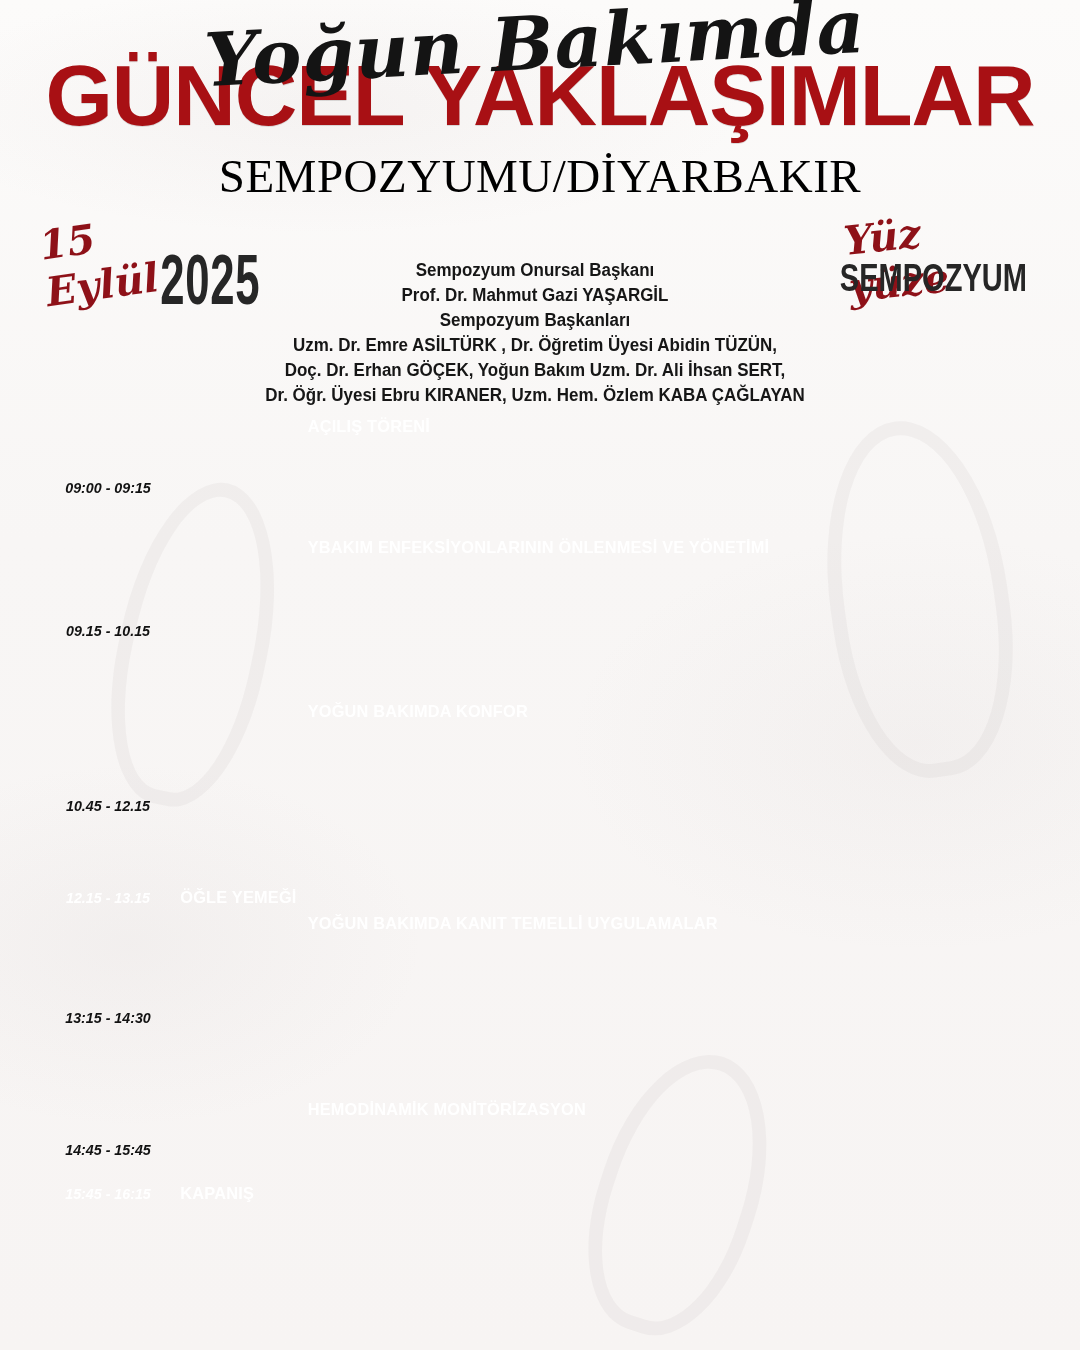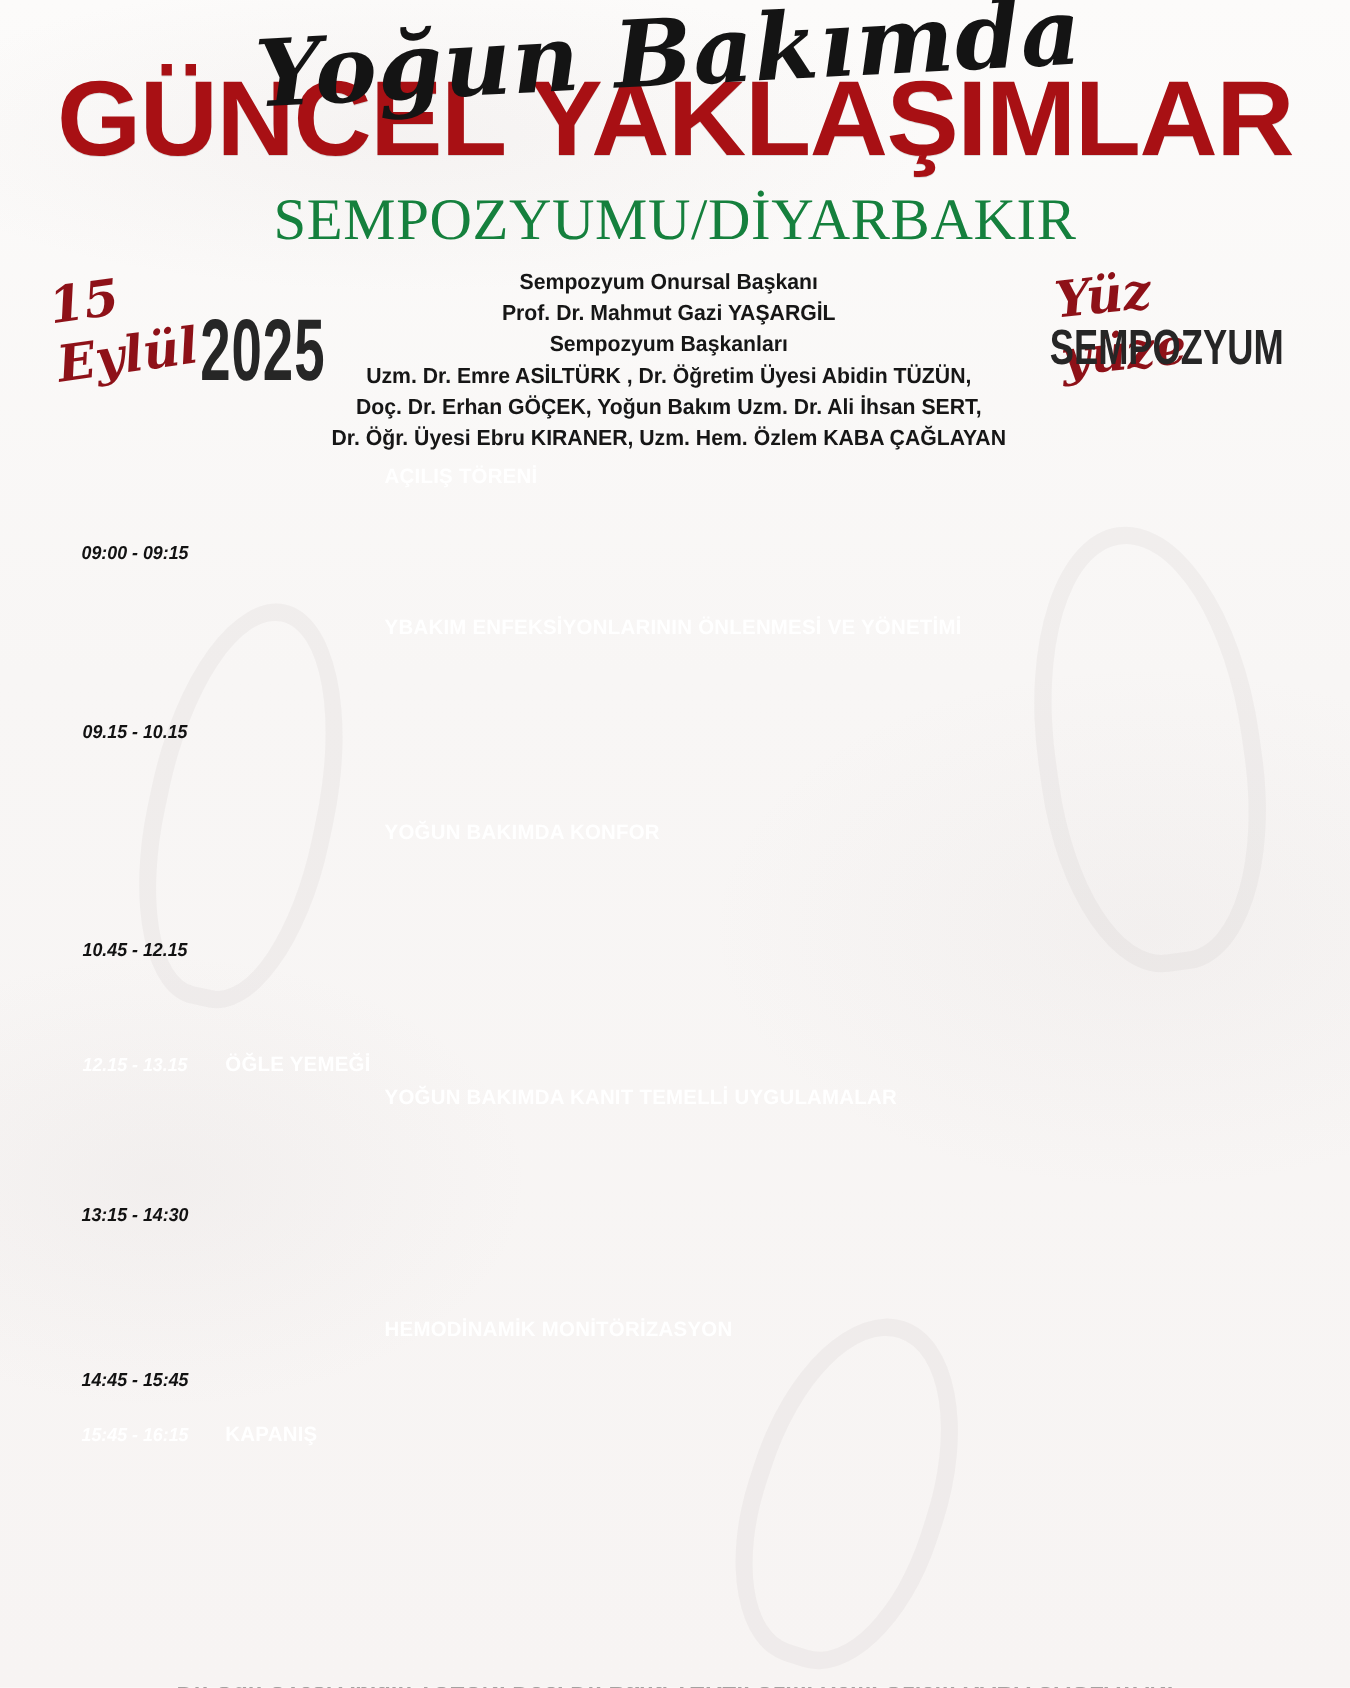--- a/index.html
+++ b/index.html
@@ -48,42 +48,42 @@
     font-weight:700;font-size:76px;color:#a81014;
     letter-spacing:-1px;
     transform:scaleX(1.14) scaleY(1.12);
     transform-origin:center;
     margin-top:-26px;
     position:relative;z-index:2;
     text-shadow:0 1px 0 rgba(0,0,0,.12);
   }
   .sub-title{
     font-family:"Liberation Serif",serif;
-    font-size:47px;color:#15803d;letter-spacing:.5px;
+    font-size:47px;color:#000000;letter-spacing:.5px;
     margin-top:10px;
   }
 
   
   .header-row{
     display:flex;align-items:flex-start;justify-content:space-between;
     padding:6px 34px 0 34px;
   }
   .date-block{width:190px;position:relative;height:100px;flex:none;}
   .date-day{
     font-family:"DejaVu Serif",serif;font-style:italic;font-weight:700;
     font-size:40px;color:#8e1118;transform:rotate(-8deg);
     position:absolute;left:8px;top:0;letter-spacing:0px;
   }
   .date-year{
     font-family:"Liberation Sans",sans-serif;font-weight:700;
     font-size:56px;color:#262626;
     transform:scaleX(.78) scaleY(1.25);
     position:absolute;left:112px;top:38px;letter-spacing:1px;
   }
-  .organizers{flex:1;text-align:center;line-height:1.42;padding-top:4px;}
+  .organizers{flex:1;text-align:center;line-height:1.42;padding-top:4px;margin-top:45px;}
   .organizers div{
     font-weight:700;font-size:17.5px;color:#161616;
     transform:scaleX(.97);
   }
   .logo-block{width:200px;position:relative;height:100px;flex:none;}
   .logo-script{
     font-family:"DejaVu Serif",serif;font-style:italic;font-weight:700;
     font-size:40px;color:#8e1118;position:absolute;right:10px;top:-2px;
     transform:rotate(-6deg);
   }

